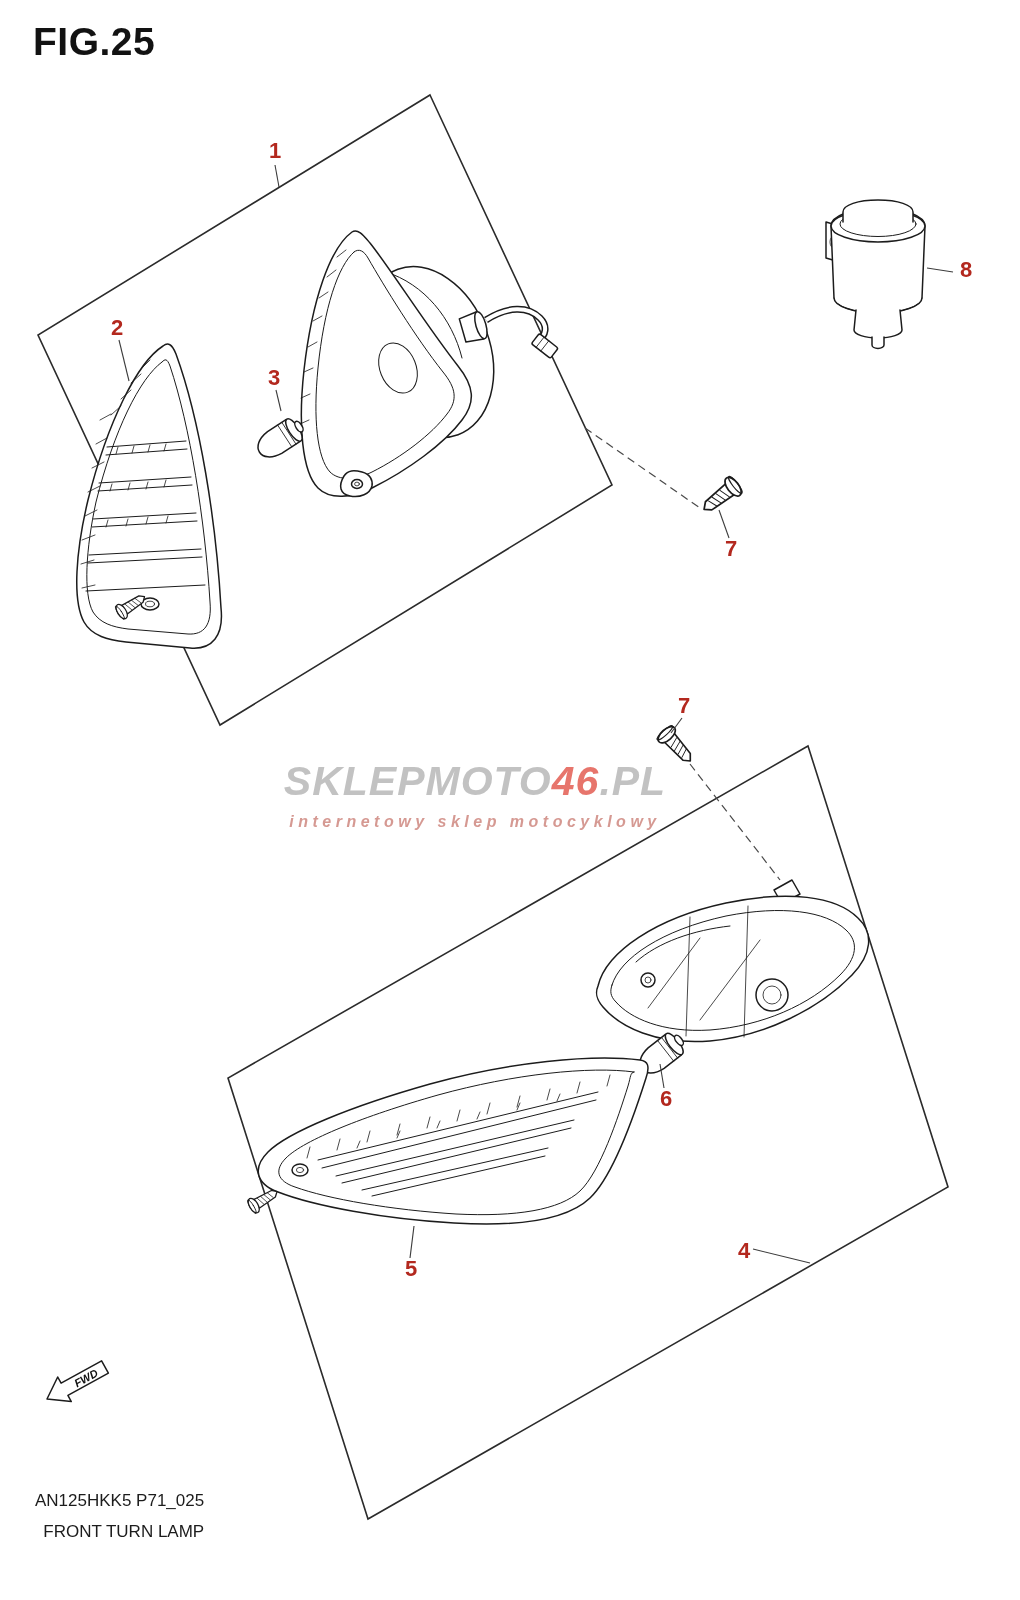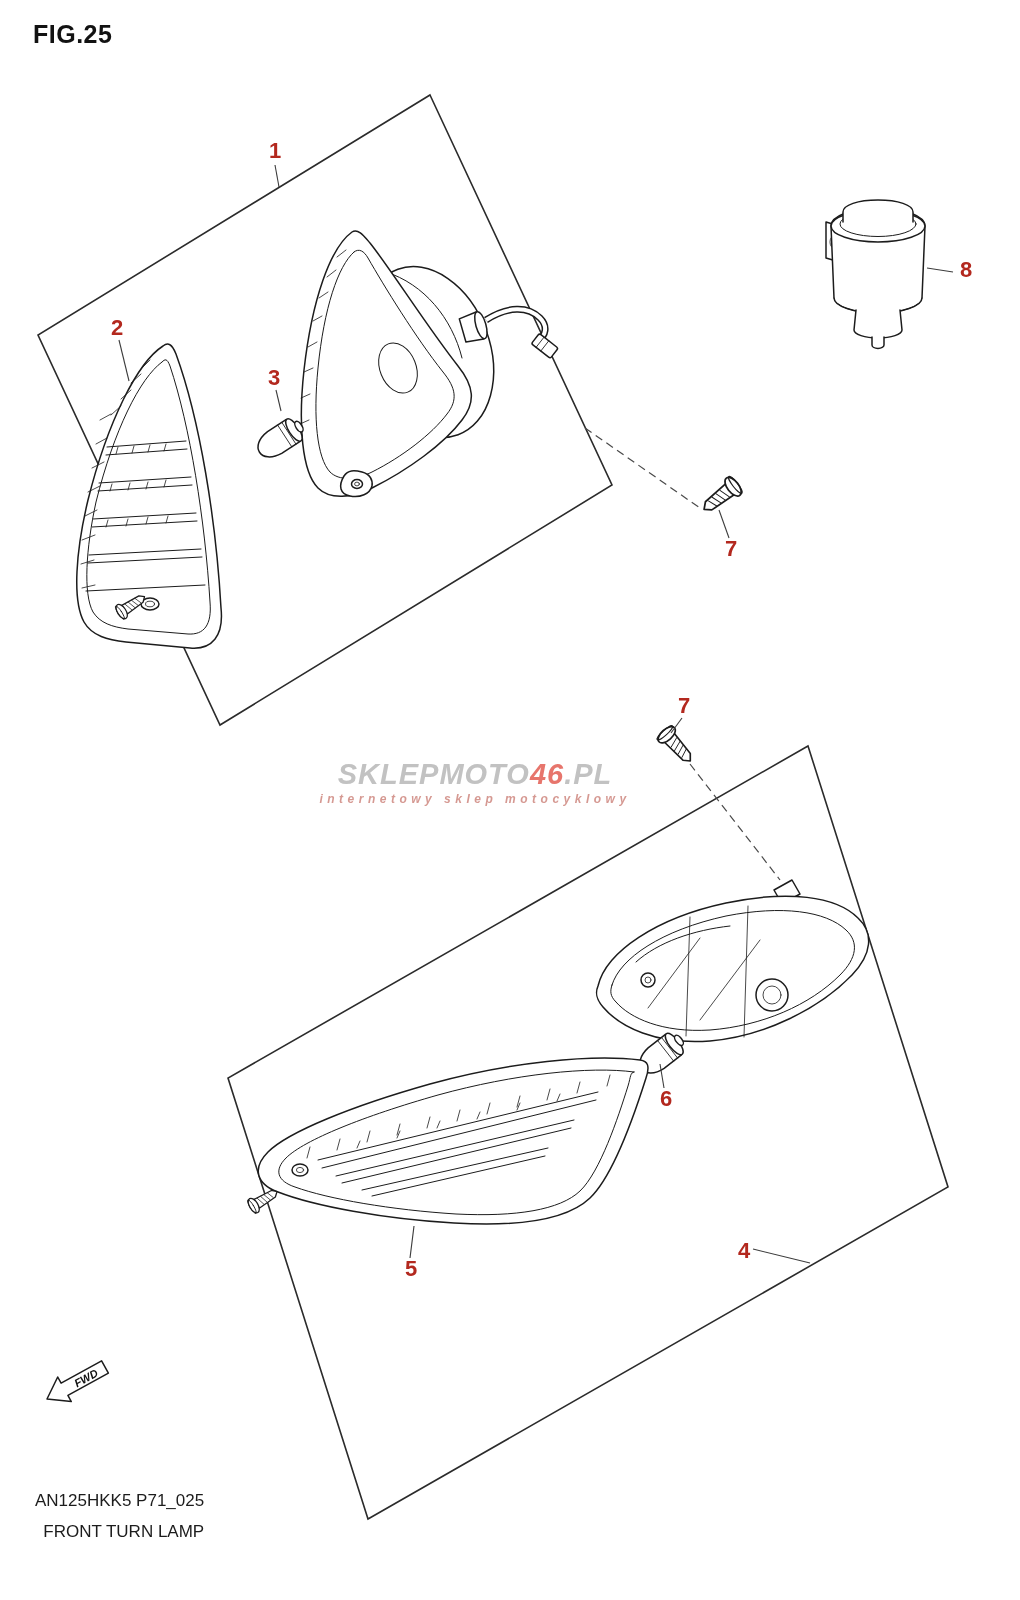--- a/index.html
+++ b/index.html
@@ -1,24 +1,24 @@
 <!DOCTYPE html>
 <html style="--background: #ffffff; --line: #1c1c1c; --callout: #b3281e; --watermark-gray: #b5b5b5; --watermark-red: #e2574c;"><head>
 <meta charset="utf-8">
 <style>
   html,body{margin:0;padding:0;background:#fff;}
   .stage{position:relative;width:1020px;height:1600px;background:var(--background,#fff);overflow:hidden;
          font-family:"Liberation Sans",sans-serif;}
   .stage svg{position:absolute;left:0;top:0;}
-  .fig-title{position:absolute;left:33px;top:20px;font-size:25px;font-weight:800;color:#121212;letter-spacing:0.5px;text-align:right;}
+  .fig-title{position:absolute;left:33px;top:20px;font-size:39px;font-weight:800;color:#121212;letter-spacing:0.5px;text-align:right;}
   .footer{position:absolute;left:35px;top:1486px;color:#1c1c1c;font-size:17px;line-height:1.8;text-align:right;}
   .watermark{position:absolute;left:240px;top:758px;width:470px;text-align:center;opacity:.82;pointer-events:none;}
-  .wm-main{font-size:29px;font-weight:800;font-style:italic;letter-spacing:1px;color:var(--watermark-gray,#b5b5b5);white-space:nowrap;}
+  .wm-main{font-size:41px;font-weight:800;font-style:italic;letter-spacing:1px;color:var(--watermark-gray,#b5b5b5);white-space:nowrap;}
   .wm-red{color:var(--watermark-red,#e2574c);}
-  .wm-tag{margin-top:1px;font-size:12px;font-style:italic;font-weight:600;letter-spacing:4.5px;color:#cd837b;}
+  .wm-tag{margin-top:8px;font-size:16px;font-style:italic;font-weight:600;letter-spacing:4.5px;color:#cd837b;}
   
   .box{fill:none;stroke:#2b2b2b;stroke-width:1.6px;}
   .part{fill:#fff;stroke:var(--line,#1c1c1c);stroke-width:1.5px;stroke-linejoin:round;stroke-linecap:round;}
   .detail{fill:none;stroke:var(--line,#1c1c1c);stroke-width:1px;stroke-linecap:round;}
   .thin{stroke-width:.8px;}
   .leader{fill:none;stroke:#3c3c3c;stroke-width:1.1px;}
   .dash{fill:none;stroke:#4a4a4a;stroke-width:1.2px;stroke-dasharray:8 5;}
   .callout{fill:var(--callout,#b3281e);font-size:22px;font-weight:600;text-anchor:middle;
            font-family:"Liberation Sans",sans-serif;}
   .fwd-text{fill:#111;font-size:11px;font-weight:700;font-style:italic;text-anchor:middle;}

